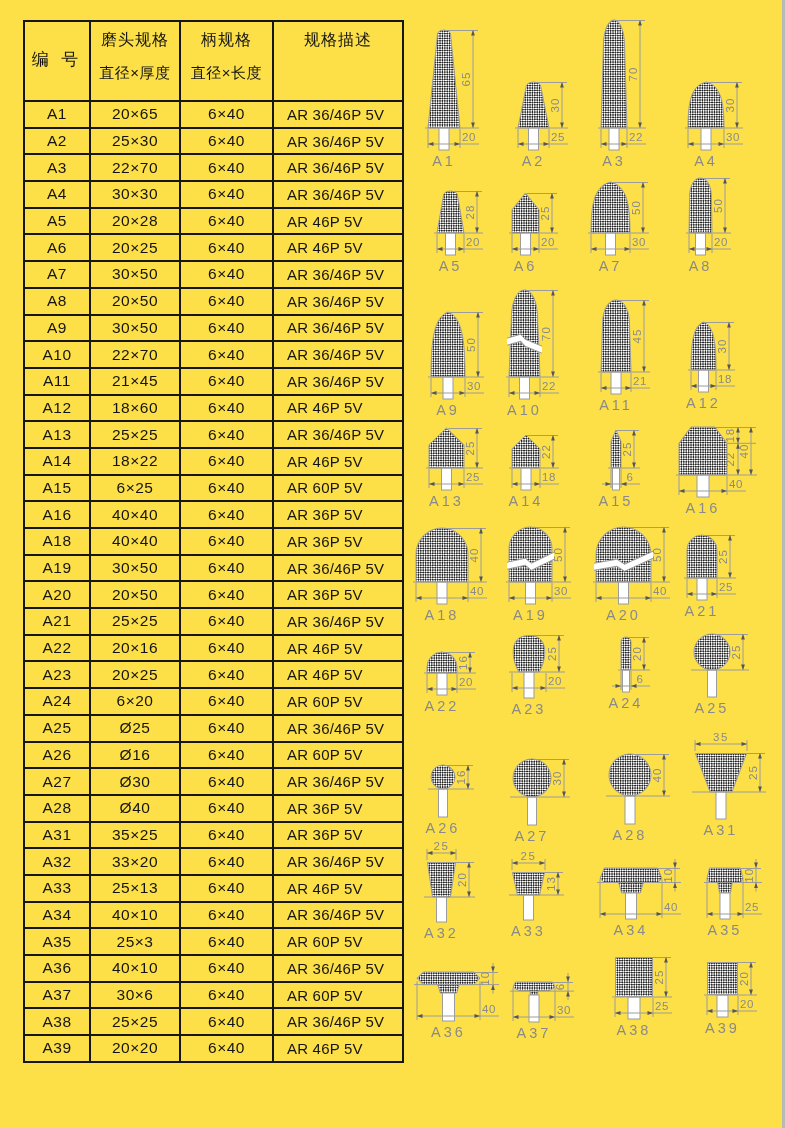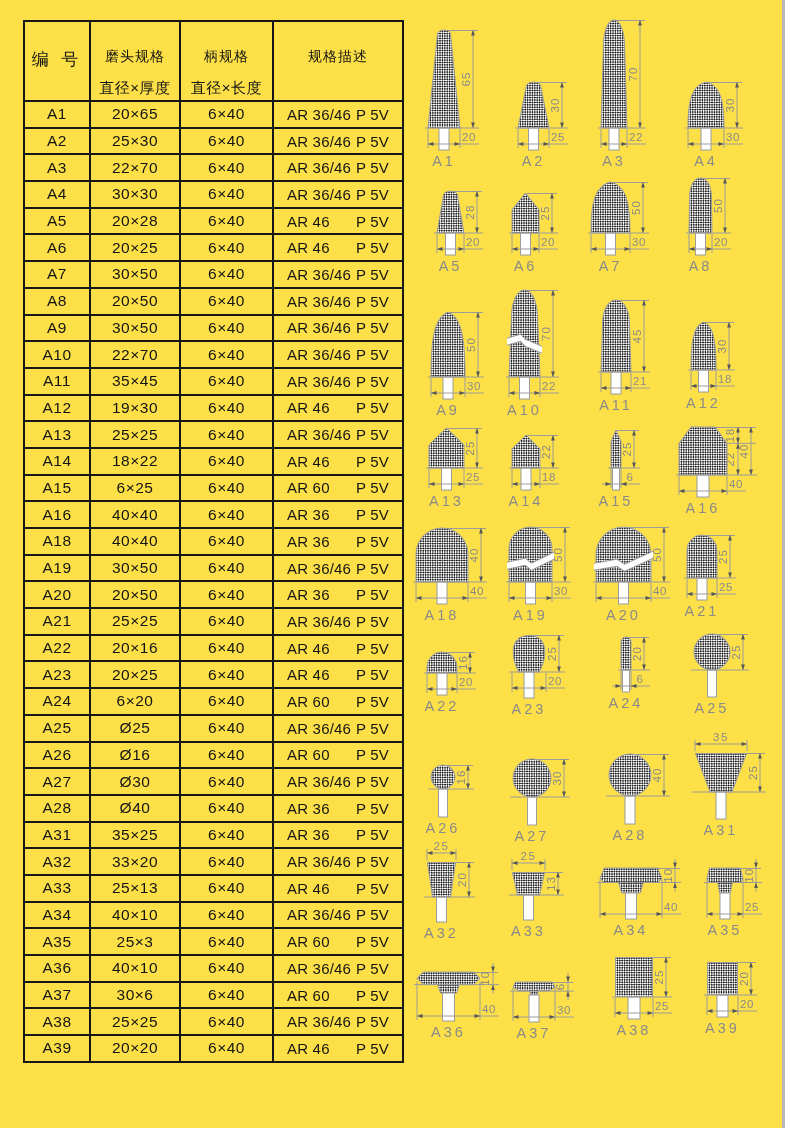--- a/index.html
+++ b/index.html
@@ -5,23 +5,23 @@
   html,body{margin:0;padding:0;background:#fff;}
   .page{position:relative;width:785px;height:1128px;background:#fde047;overflow:hidden;
         font-family:"Liberation Sans","DejaVu Sans",sans-serif;}
   .page .scan-edge{position:absolute;right:0;top:0;width:3px;height:100%;background:#b9b9b9;}
   
   table.spec{position:absolute;left:23px;top:20px;width:379px;border-collapse:collapse;table-layout:fixed;}
   table.spec th,table.spec td{border:2px solid #161616;padding:0;text-align:center;color:#141414;}
   table.spec thead th{height:78px;vertical-align:top;font-weight:normal;}
   table.spec tbody td{height:24.7px;font-size:15.5px;letter-spacing:0.5px;}
   .hdr-id{margin-top:26px;font-size:17px;letter-spacing:4px;}
-  .h1{margin-top:26px;font-size:14px;letter-spacing:1px;}
+  .h1{margin-top:8px;font-size:16px;letter-spacing:1px;}
   .h2{margin-top:13px;font-size:15px;letter-spacing:0.5px;}
-  .desc{display:flex;justify-content:space-between;width:102px;margin:0 auto;font-size:15px;letter-spacing:0.2px;}
+  .desc{display:flex;justify-content:flex-start;width:102px;margin:0 auto;font-size:15px;letter-spacing:0.2px;}
   
   .diagrams{position:absolute;left:0;top:0;width:785px;height:1128px;text-align:center;}
   svg.diag{position:absolute;overflow:visible;}
   svg.diag text{font-family:"Liberation Sans","DejaVu Sans",sans-serif;}
 </style>
 </head>
 <body>
 
 <div class="page">
 
@@ -156,32 +156,32 @@
           <td>6×40</td>
           <td>
             <div class="desc">
               <span>AR 36/46</span>
               <span>P 5V</span>
             </div>
           </td>
         </tr>
         <tr>
           <td>A11</td>
-          <td>35×45</td>
+          <td>21×45</td>
           <td>6×40</td>
           <td>
             <div class="desc">
               <span>AR 36/46</span>
               <span>P 5V</span>
             </div>
           </td>
         </tr>
         <tr>
           <td>A12</td>
-          <td>19×30</td>
+          <td>18×60</td>
           <td>6×40</td>
           <td>
             <div class="desc">
               <span>AR 46</span>
               <span>P 5V</span>
             </div>
           </td>
         </tr>
         <tr>
           <td>A13</td>

